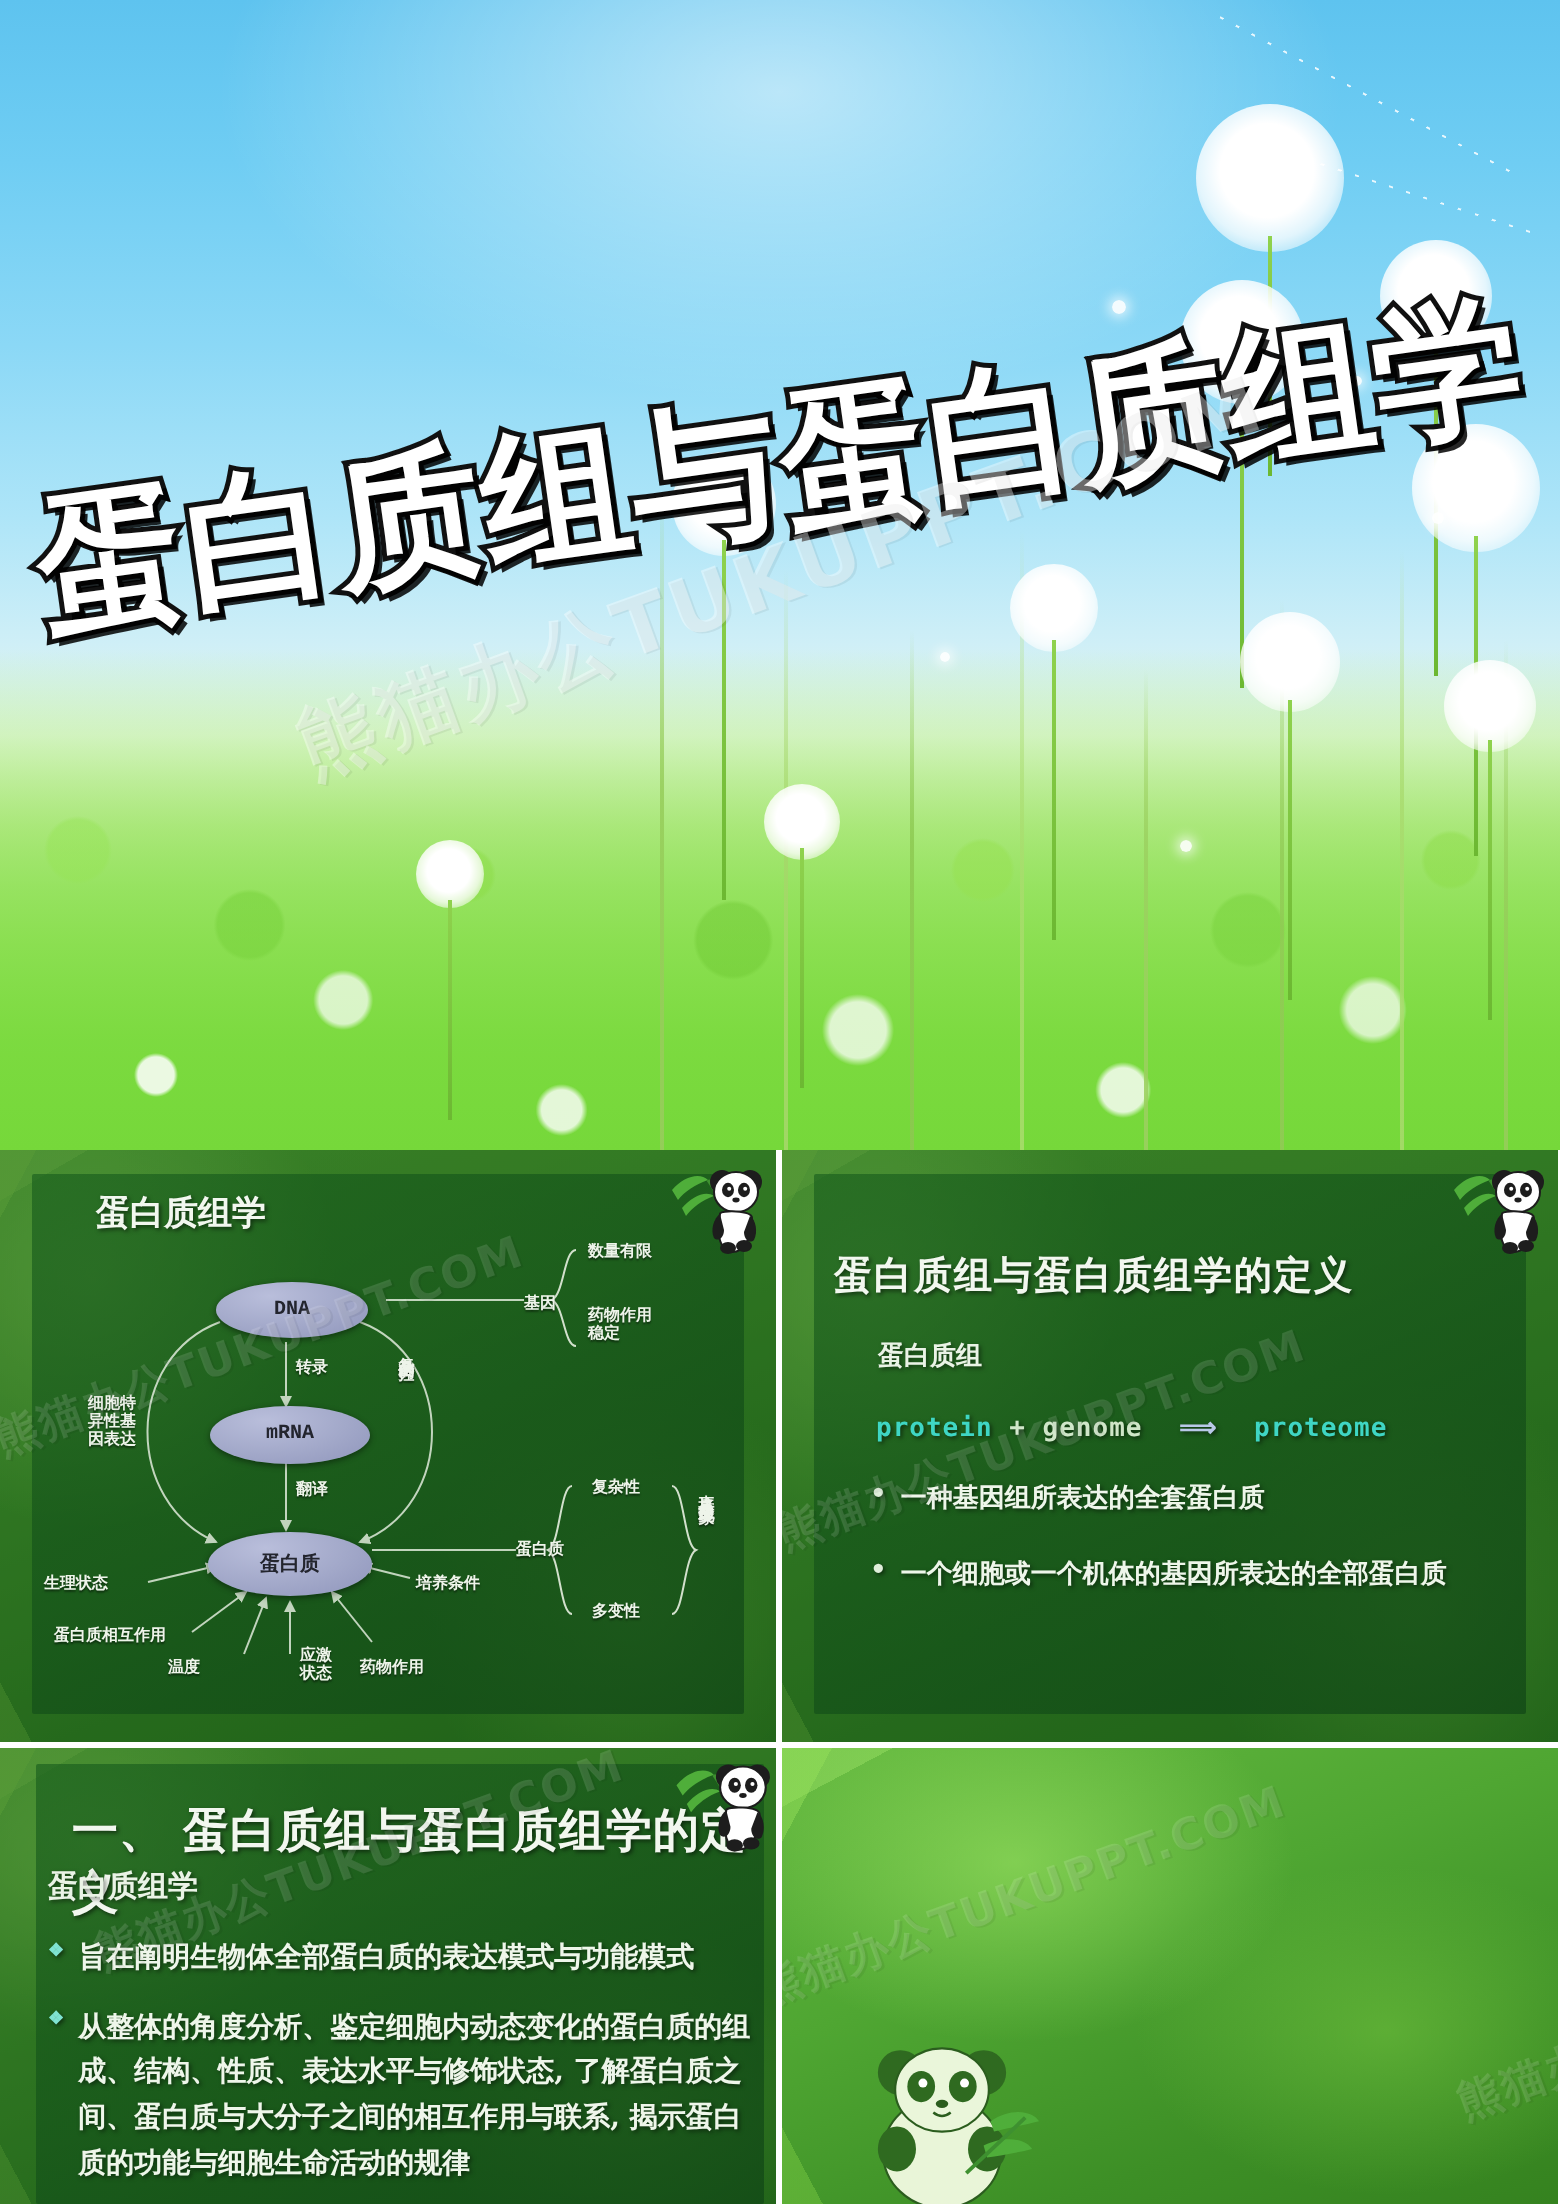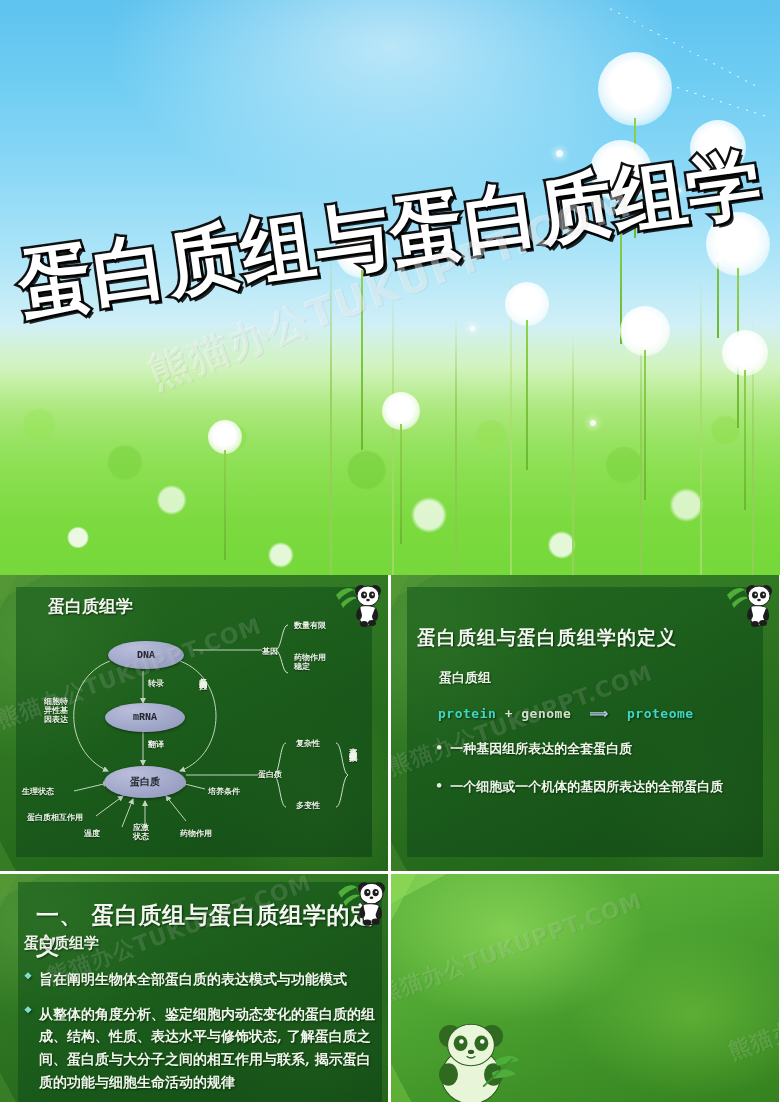--- a/index.html
+++ b/index.html
@@ -298,21 +298,21 @@
 稳定</div>
 
       <div class="dlabel" style="left:258px;top:195px;">蛋白质</div>
       <div class="dlabel" style="left:296px;top:164px;">复杂性</div>
       <div class="dlabel" style="left:296px;top:226px;">多变性</div>
       <div class="dlabel v" style="left:348px;top:166px;">直接反应生命现象</div>
 
       <div class="dlabel" style="left:22px;top:212px;">生理状态</div>
       <div class="dlabel" style="left:27px;top:238px;">蛋白质相互作用</div>
       <div class="dlabel" style="left:84px;top:254px;">温度</div>
-      <div class="dlabel" style="left:133px;top:248px;text-align:center;">应激
+      <div class="dlabel" style="left:150px;top:248px;text-align:center;">应激
 状态</div>
       <div class="dlabel" style="left:180px;top:254px;">药物作用</div>
       <div class="dlabel" style="left:208px;top:212px;">培养条件</div>
 
       <svg class="panda" viewBox="0 0 52 52">
         <g>
           <path d="M6 16 C12 9, 20 7, 24 11 C18 13, 12 17, 9 21 Z" fill="#4fae3a"></path>
           <path d="M11 25 C16 19, 23 16, 27 19 C21 21, 16 25, 13 29 Z" fill="#4fae3a"></path>
           <path d="M24 11 L33 25" stroke="#3e9030" stroke-width="1.6" fill="none"></path>
         </g>

